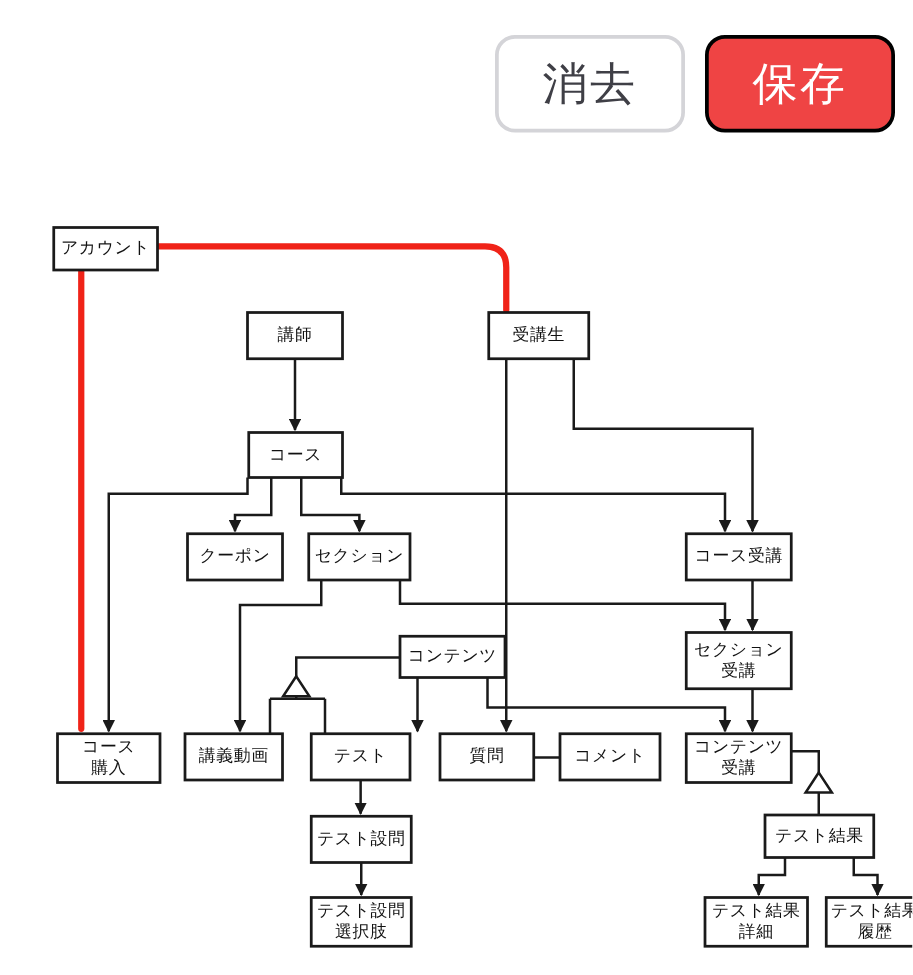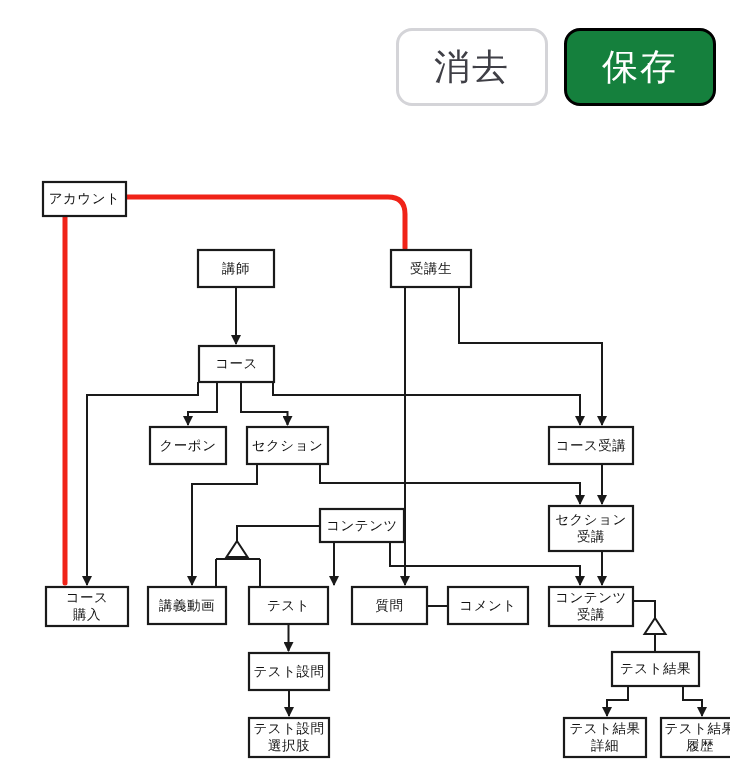--- a/index.html
+++ b/index.html
@@ -42,21 +42,21 @@
     box-sizing: border-box;
     cursor: pointer;
     user-select: none;
   }
   .btn-clear {
     background: #ffffff;
     border: 3px solid #d4d4d8;
     color: #3f3f46;
   }
   .btn-save {
-    background: #15803d;
+    background: #ef4444;
     border: 3px solid #000000;
     color: #ffffff;
   }
   
   #diagram {
     position: absolute;
     left: 16px;
     top: 0;
     width: 730px;
     height: 780px;

